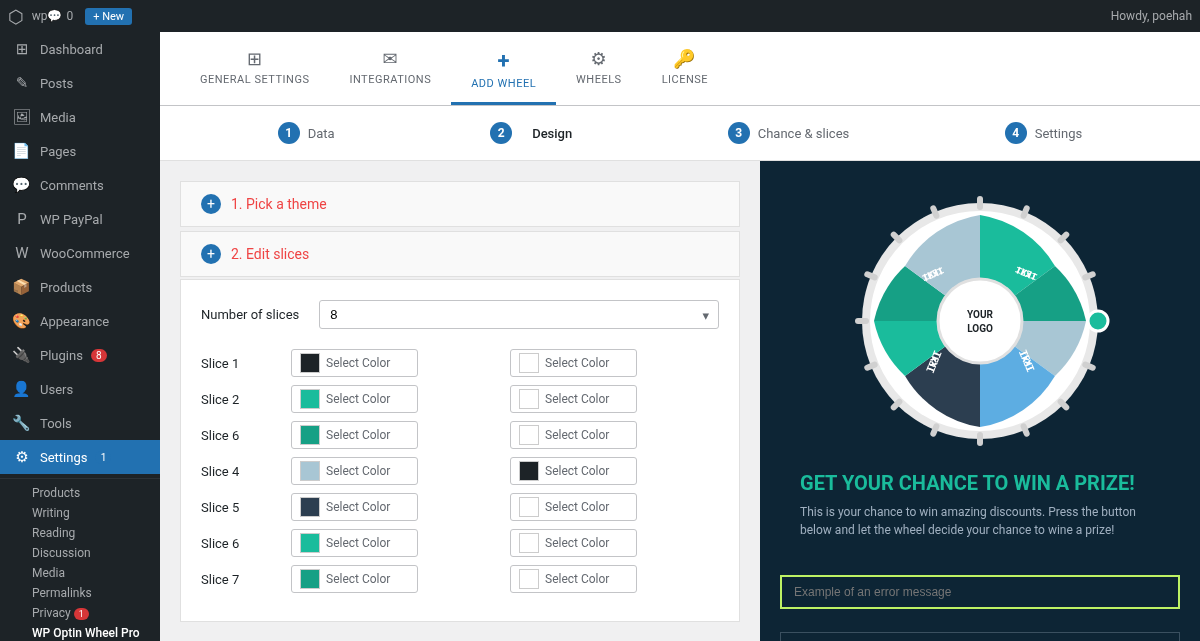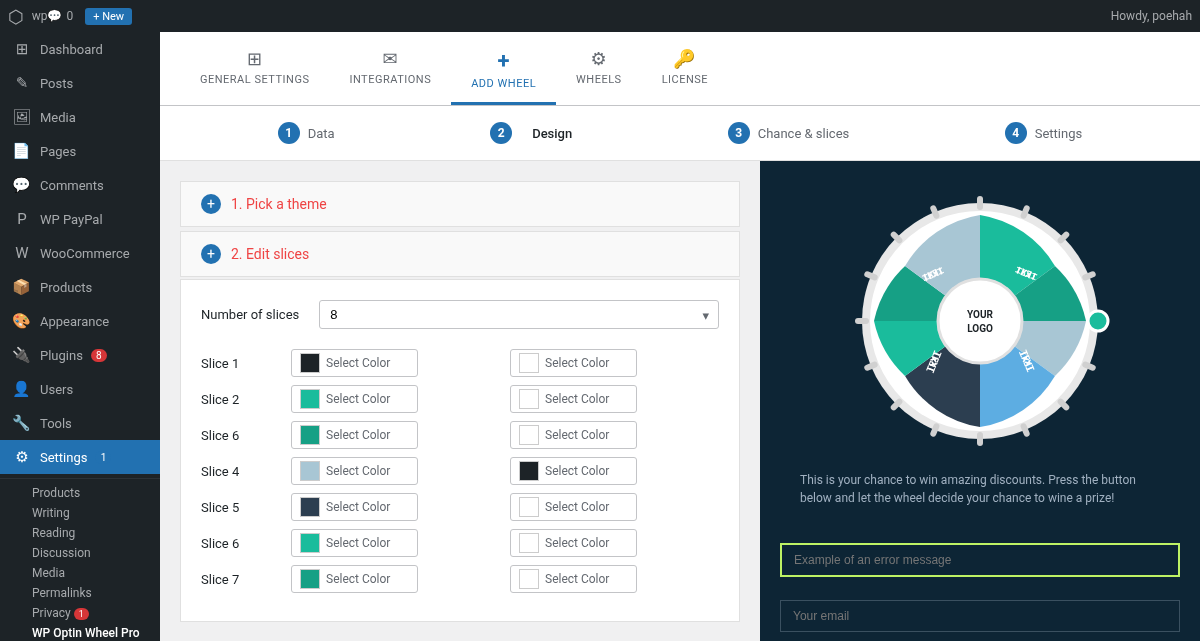--- a/index.html
+++ b/index.html
@@ -368,20 +368,23 @@
 
               <circle cx="130" cy="130" r="42" fill="#fff" stroke="#e0e0e0" stroke-width="3"></circle>
               <text x="130" y="127" fill="#1d2327" font-size="10" font-weight="bold" text-anchor="middle">YOUR</text>
               <text x="130" y="141" fill="#1d2327" font-size="10" font-weight="bold" text-anchor="middle">LOGO</text>
 
               <circle cx="248" cy="130" r="10" fill="#1abc9c" stroke="#fff" stroke-width="3"></circle>
             </svg>
           </div>
 
           <div class="promo-text">
+            <div class="promo-title">
+              <span>GET YOUR CHANCE TO </span><span style="color:#1abc9c;">WIN A PRIZE!</span>
+            </div>
             <div class="promo-desc">This is your chance to win amazing discounts. Press the button below and let the wheel decide your chance to wine a prize!</div>
           </div>
         </div>
 
         <div class="form-section">
           <input type="text" class="error-input" placeholder="Example of an error message" style="">
           <input type="email" class="form-input" placeholder="Your email" style="">
           
           
         </div>

